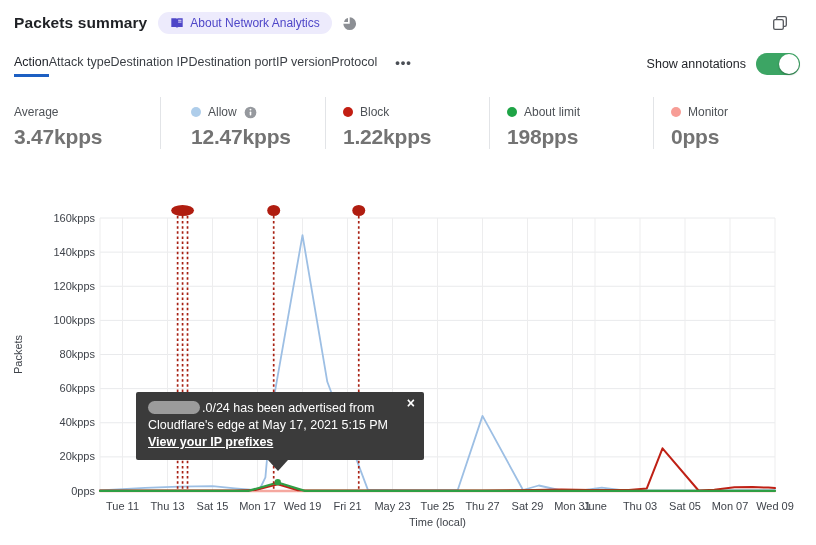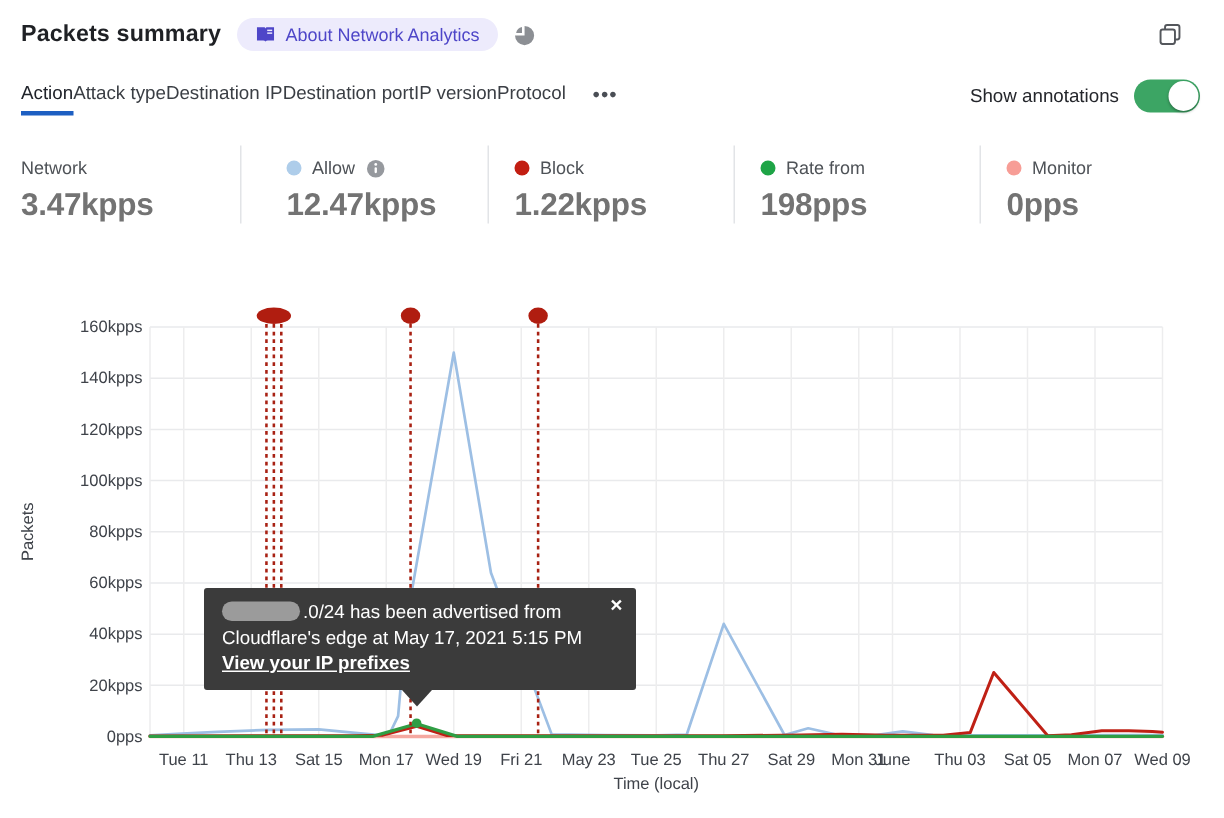--- a/index.html
+++ b/index.html
@@ -147,21 +147,21 @@
     <span class="annot-lbl">Show annotations</span>
     <div class="toggle" style="background: rgb(60, 165, 100);">
         <div class="knob"></div>
       </div>
   </div>
 </div>
 
 <div class="stats">
     <div class="stat-cell first" style="width: 160px;">
       <div class="stat-top">
-        <span class="stat-lbl">Network</span>
+        <span class="stat-lbl">Average</span>
       </div>
       <div class="stat-val">3.47kpps</div>
     </div>
     <div class="stat-cell bordered" style="width: 165px; padding-left: 30px;">
       <div class="stat-top">
         <span class="dot" style="background: rgb(174, 205, 234);"></span>
         <span class="stat-lbl">Allow</span>
         <span class="infoic">
           <svg width="13" height="13" viewBox="0 0 14 14">
             <circle cx="7" cy="7" r="6.3" fill="#96999e"></circle>
@@ -175,21 +175,21 @@
     <div class="stat-cell bordered" style="width: 164px;">
       <div class="stat-top">
         <span class="dot" style="background: rgb(194, 30, 18);"></span>
         <span class="stat-lbl">Block</span>
       </div>
       <div class="stat-val">1.22kpps</div>
     </div>
     <div class="stat-cell bordered" style="width: 164px;">
       <div class="stat-top">
         <span class="dot" style="background: rgb(30, 164, 70);"></span>
-        <span class="stat-lbl">Rate from</span>
+        <span class="stat-lbl">About limit</span>
       </div>
       <div class="stat-val">198pps</div>
     </div>
     <div class="stat-cell bordered" style="width: 163px;">
       <div class="stat-top">
         <span class="dot" style="background: rgb(247, 157, 150);"></span>
         <span class="stat-lbl">Monitor</span>
       </div>
       <div class="stat-val">0pps</div>
     </div>

